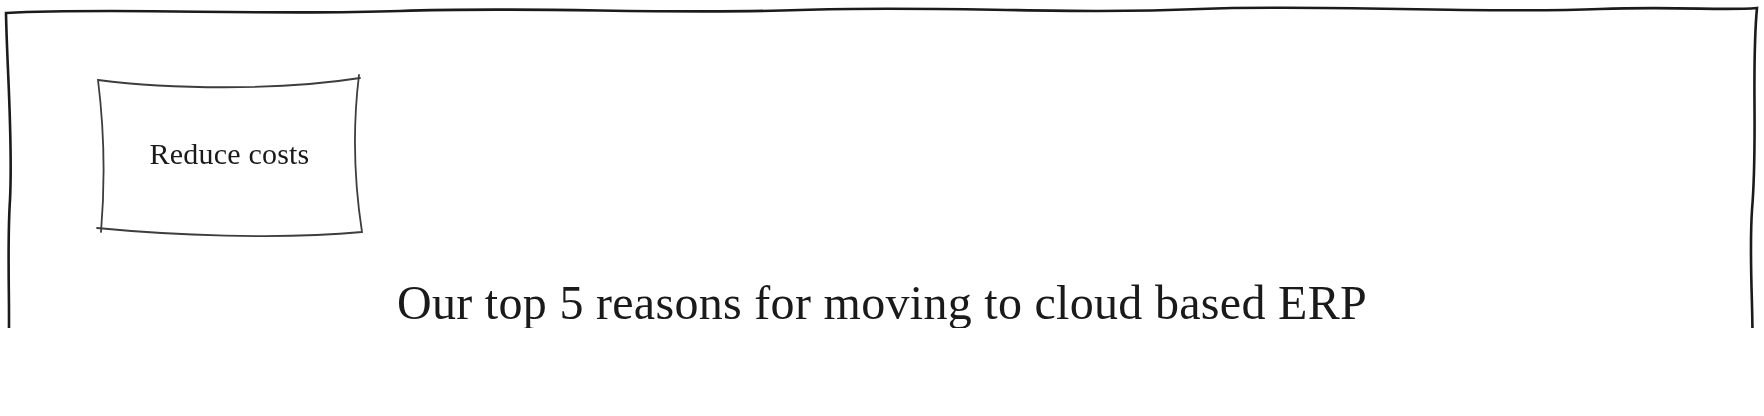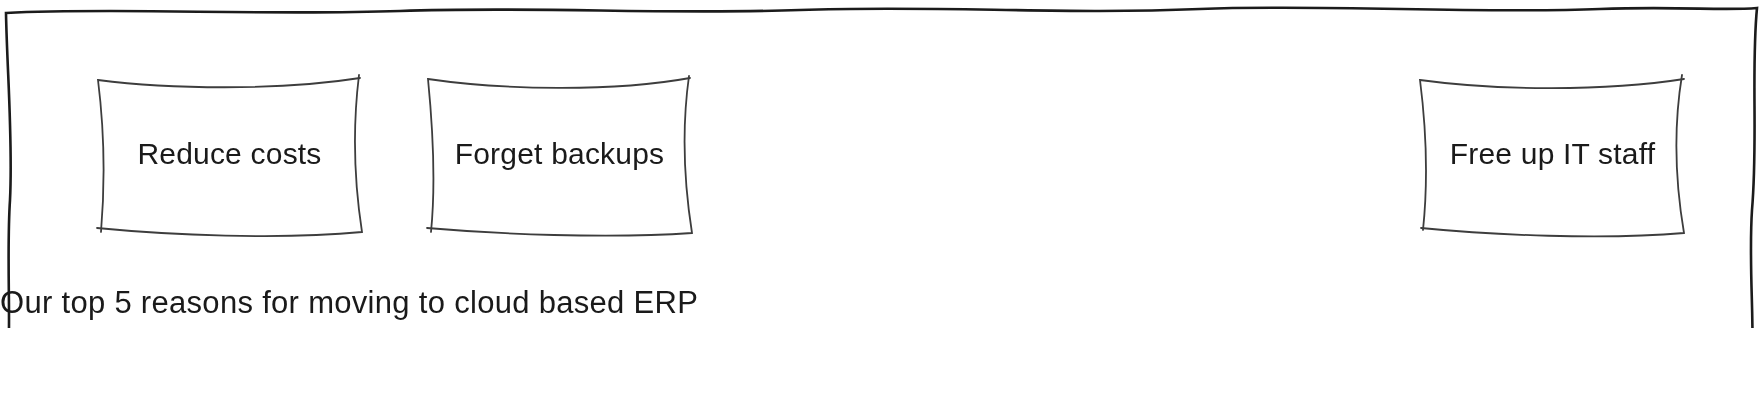--- a/index.html
+++ b/index.html
@@ -7,21 +7,21 @@
     --box-border-color:#3d3d3d;
     --text-color:#1a1a1a;
     --bg-color:#ffffff;
   }
   *{margin:0;padding:0;box-sizing:border-box;}
   html,body{background:var(--bg-color);}
   .canvas{
     position:relative;
     width:1764px;height:328px;
     background:var(--bg-color);
-    font-family:Liberation Sans, sans-serif;
+    font-family:Liberation Serif, serif;
     color:var(--text-color);
     overflow:hidden;
   }
   .frame-svg{position:absolute;left:0;top:0;width:1764px;height:416px;}
   .frame-svg path{stroke:var(--frame-color);stroke-width:2.6;fill:none;stroke-linecap:round;}
   .reason-box{
     position:absolute;top:72px;width:273px;height:164px;
   }
   .reason-box svg{position:absolute;left:0;top:0;width:100%;height:100%;overflow:visible;}
   .reason-box svg path{stroke:var(--box-border-color);stroke-width:1.8;fill:none;stroke-linecap:round;}
@@ -32,21 +32,22 @@
     text-align:center;white-space:pre-line;
     letter-spacing:0.2px;
   }
   .box1{left:93px;}
   .box2{left:423px;}
   .box3{left:757px;}
   .box4{left:1086px;}
   .box5{left:1416px;}
   .caption{
     position:absolute;left:0;top:272px;width:1764px;
-    font-size:31px;font-weight:300;line-height:62px;
+    text-align:center;
+    font-size:48px;font-weight:300;line-height:62px;
     letter-spacing:0.3px;
   }
 </style>
 </head>
 <body>
 
 <div class="canvas">
 
   <svg class="frame-svg" viewBox="0 0 1764 416" preserveAspectRatio="none" aria-hidden="true">
     <path d="M 6 13
@@ -66,33 +67,19 @@
   </svg>
 
   <div class="reason-box box1">
     <svg viewBox="0 0 273 164" preserveAspectRatio="none" aria-hidden="true">
       <path d="M 8 160 C 12 112, 11 56, 5 8 C 75 17, 185 19, 267 6"></path>
       <path d="M 266 3 C 260 52, 261 108, 269 160 C 186 168, 76 163, 4 156"></path>
     </svg>
     <span class="reason-label">Reduce costs</span>
   </div>
 
-  <div class="reason-box box2">
-    <svg viewBox="0 0 273 164" preserveAspectRatio="none" aria-hidden="true">
-      <path d="M 8 160 C 13 110, 10 58, 5 7 C 80 18, 190 20, 267 6"></path>
-      <path d="M 266 4 C 259 54, 261 110, 269 161 C 184 167, 74 162, 4 156"></path>
-    </svg>
-    <span class="reason-label">Forget backups</span>
-  </div>
 
 
 
-  <div class="reason-box box5">
-    <svg viewBox="0 0 273 164" preserveAspectRatio="none" aria-hidden="true">
-      <path d="M 7 158 C 12 110, 10 55, 4 8 C 76 18, 186 20, 268 7"></path>
-      <path d="M 266 3 C 258 52, 259 108, 268 161 C 186 168, 76 163, 5 156"></path>
-    </svg>
-    <span class="reason-label">Free up IT staff</span>
-  </div>
 
   <div class="caption">Our top 5 reasons for moving to cloud based ERP</div>
 
 </div>
 
 </body></html>

